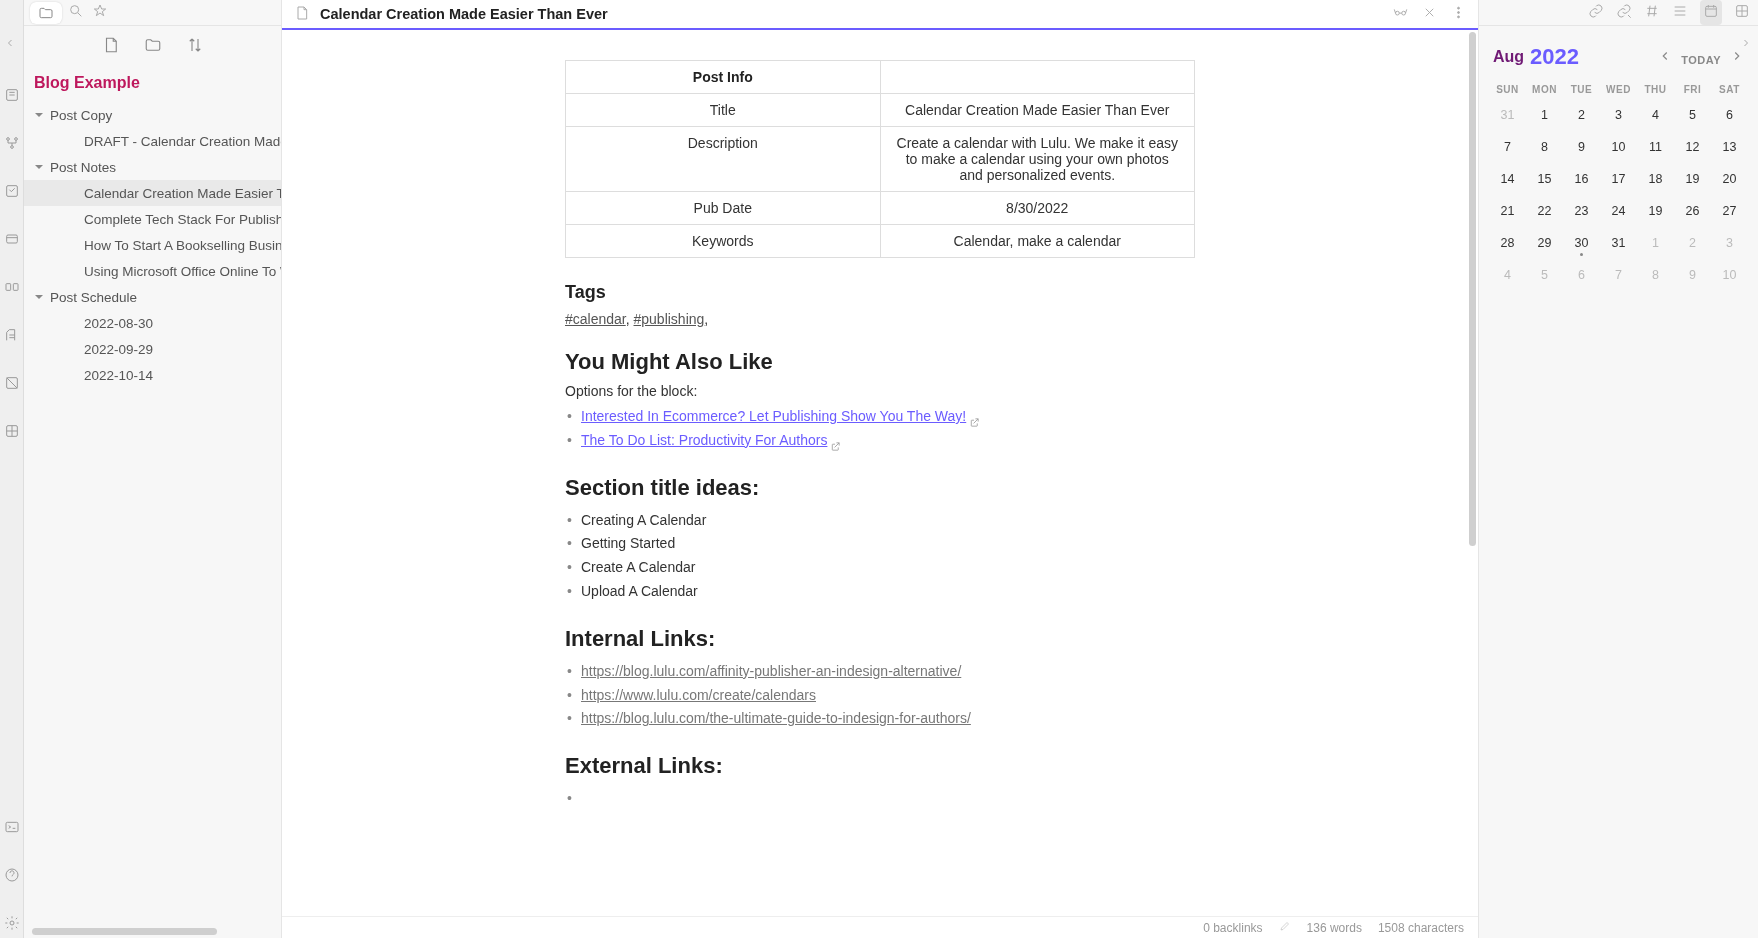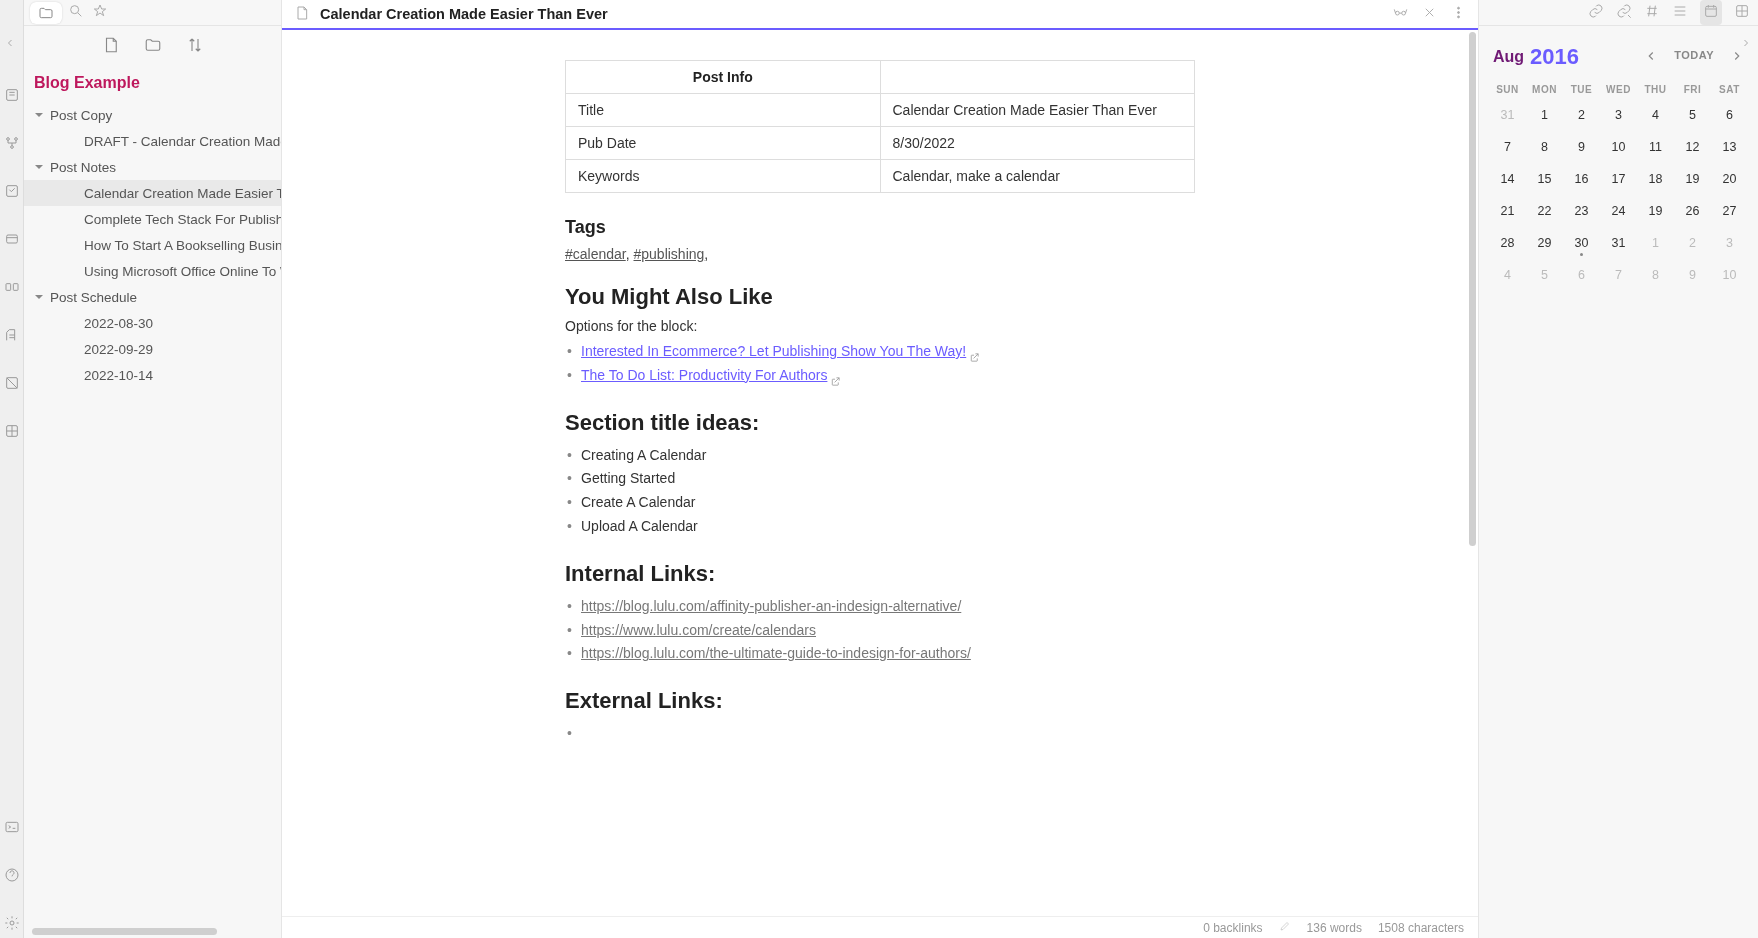--- a/index.html
+++ b/index.html
@@ -44,21 +44,21 @@
     .doc-title { font-size: 14.5px; font-weight: 600; color: #222; flex: 1; }
     .header-actions { display: flex; gap: 14px; align-items: center; }
     .header-actions svg { width: 15px; height: 15px; stroke: #aaa; fill: none; stroke-width: 1.5; cursor: pointer; }
     
     .content-wrap { flex: 1; overflow-y: auto; position: relative; }
     .content-inner { max-width: 750px; margin: 0 auto; padding: 30px 60px 40px; }
     .v-scrollbar { position: absolute; right: 2px; top: 2px; width: 7px; height: 58%; background: #cfcfcf; border-radius: 4px; }
     
     
     .info-table { border-collapse: collapse; width: 100%; margin-bottom: 24px; }
-    .info-table th, .info-table td { border: 1px solid #ddd; padding: 8px 12px; text-align: left; vertical-align: top; font-size: 14px; }
+    .info-table th, .info-table td { border: 1px solid #ddd; padding: 8px 12px; text-align: center; vertical-align: top; font-size: 14px; }
     .info-table th { font-weight: 600; color: #222; width: 110px; background: #fff; text-align: center; }
     .info-table .label-cell { font-weight: 400; color: #333; width: 110px; }
     
     h2.section { font-size: 18px; font-weight: 700; margin: 18px 0 8px; color: #222; }
     h2.section.large { font-size: 22px; margin-top: 22px; }
     
     .tag-line { font-size: 14px; margin-bottom: 10px; }
     .tag-link { color: #555; text-decoration: underline; }
     
     .subtext { font-size: 14px; color: #333; margin-bottom: 6px; }
@@ -77,21 +77,21 @@
     
     
     .right { width: 280px; background: #f7f7f7; border-left: 1px solid #e5e5e5; display: flex; flex-direction: column; }
     .right-top { height: 26px; display: flex; align-items: center; justify-content: flex-end; padding: 0 8px; gap: 12px; border-bottom: 1px solid #e5e5e5; }
     .right-top svg { width: 16px; height: 16px; stroke: #aaa; fill: none; stroke-width: 1.5; cursor: pointer; }
     .right-top .calactive { background: #e5e5e5; padding: 3px; border-radius: 4px; }
     
     .cal-header { display: flex; align-items: center; padding: 18px 14px 10px; }
     .cal-month { font-size: 16px; font-weight: 600; color: #701a75; }
     .cal-year { font-size: 22px; font-weight: 600; color: #6b5cff; margin-left: 6px; }
-    .cal-nav { margin-left: auto; display: flex; align-items: flex-start; gap: 16px; }
+    .cal-nav { margin-left: auto; display: flex; align-items: flex-end; gap: 9px; }
     .cal-nav .today { font-size: 11px; font-weight: 600; letter-spacing: 0.5px; color: #888; cursor: pointer; }
     .cal-nav svg { width: 14px; height: 14px; stroke: #888; fill: none; stroke-width: 2; cursor: pointer; }
     
     .cal-grid { padding: 0 10px; }
     .cal-dow { display: grid; grid-template-columns: repeat(7, 1fr); font-size: 10px; font-weight: 600; letter-spacing: 0.5px; color: #999; text-align: center; padding: 4px 0; }
     .cal-days { display: grid; grid-template-columns: repeat(7, 1fr); }
     .cal-day { height: 32px; display: flex; align-items: center; justify-content: center; font-size: 12.5px; color: #333; cursor: pointer; position: relative; }
     .cal-day.other { color: #bbb; }
     .cal-day .dot { position: absolute; bottom: 3px; width: 3px; height: 3px; background: #888; border-radius: 50%; }
     
@@ -274,20 +274,24 @@
                 <th>Post Info</th>
                 <th></th>
               </tr>
             </thead>
           <tbody id="info-tbody">
               <tr>
                 <td class="label-cell">Title</td>
                 <td>Calendar Creation Made Easier Than Ever</td>
               </tr>
               <tr>
+                <td class="label-cell">Description</td>
+                <td>Create a calendar with Lulu. We make it easy to make a calendar using your own photos and personalized events.</td>
+              </tr>
+              <tr>
                 <td class="label-cell">Pub Date</td>
                 <td>8/30/2022</td>
               </tr>
               <tr>
                 <td class="label-cell">Keywords</td>
                 <td>Calendar, make a calendar</td>
               </tr>
             </tbody>
         </table>
 
@@ -363,21 +367,21 @@
       <span><svg viewBox="0 0 24 24">
             <rect x="4" y="4" width="16" height="16" rx="2"></rect>
             <path d="M4 12h16M12 4v16"></path>
           </svg></span>
     </div>
     <div class="right-chevron"><svg viewBox="0 0 24 24">
           <path d="M9 6l6 6-6 6"></path>
         </svg></div>
     <div class="cal-header">
       <span class="cal-month">Aug</span>
-      <span class="cal-year">2016</span>
+      <span class="cal-year">2022</span>
       <div class="cal-nav">
         <span><svg viewBox="0 0 24 24">
               <path d="M15 6l-6 6 6 6"></path>
             </svg></span>
         <span class="today">TODAY</span>
         <span><svg viewBox="0 0 24 24">
               <path d="M9 6l6 6-6 6"></path>
             </svg></span>
       </div>
     </div>

